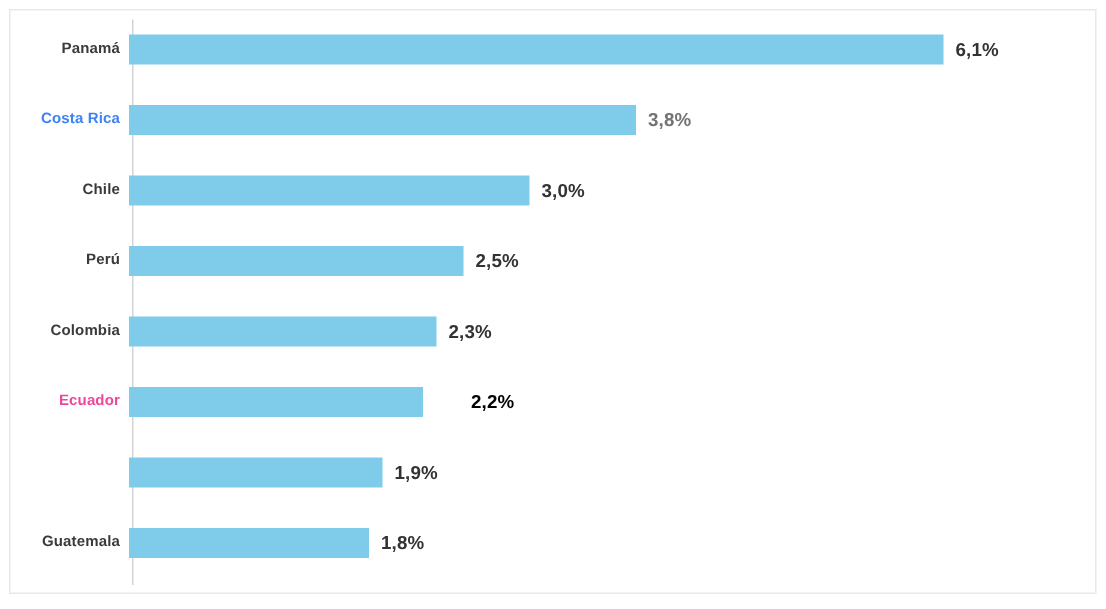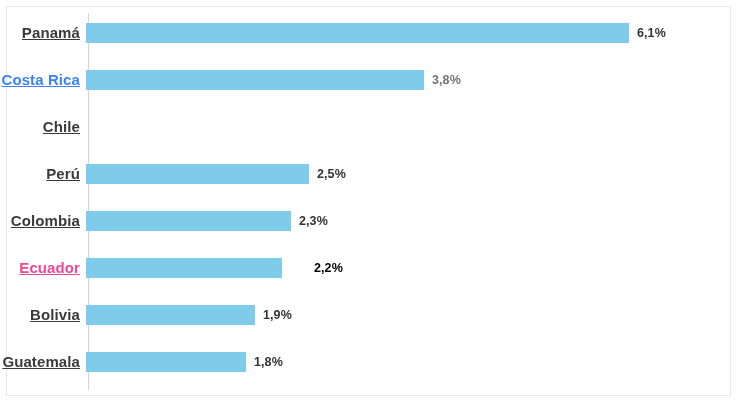--- a/index.html
+++ b/index.html
@@ -59,26 +59,25 @@
 
   .cat-label {
     position: absolute;
     left: 0;
     top: 0;
     width: 80px;
     height: 47px;
     display: flex;
     align-items: center;
     justify-content: flex-end;
-    font-size: 15px;
+    font-size: 10px;
     font-weight: bold;
     color: #3a3a3a;
     letter-spacing: 0.1px;
     white-space: nowrap;
-    text-decoration: underline;
   }
 
   .bar-track {
     position: absolute;
     left: 86px;
     top: 0;
     height: 47px;
     display: flex;
     align-items: center;
     text-align: center;
@@ -120,20 +119,24 @@
     <div class="bar-row" style="top:56px;">
       <div class="cat-label" style="color: #3b82f6;">Costa Rica</div>
       <div class="bar-track">
         <div class="bar" style="width: 338px; background: rgb(127, 203, 234);"></div>
         <div class="bar-value" style="color: #737373;">3,8%</div>
       </div>
     </div>
 
     <div class="bar-row" style="top:103px;padding-left:11px;">
       <div class="cat-label" style="color: rgb(58, 58, 58);">Chile</div>
+      <div class="bar-track">
+        <div class="bar" style="width: 267px; background: rgb(127, 203, 234);"></div>
+        <div class="bar-value" style="color: rgb(51, 51, 51);">3,0%</div>
+      </div>
     </div>
 
     <div class="bar-row" style="top:150px;">
       <div class="cat-label" style="color: rgb(58, 58, 58);">Perú</div>
       <div class="bar-track">
         <div class="bar" style="width: 223px; background: rgb(127, 203, 234);"></div>
         <div class="bar-value" style="color: rgb(51, 51, 51);">2,5%</div>
       </div>
     </div>
 
@@ -147,21 +150,20 @@
 
     <div class="bar-row" style="top:244px;">
       <div class="cat-label" style="color: #ec4899;">Ecuador</div>
       <div class="bar-track">
         <div class="bar" style="width: 196px; background: rgb(127, 203, 234);"></div>
         <div class="bar-value" style="color: #000000; margin-left: 32px;">2,2%</div>
       </div>
     </div>
 
     <div class="bar-row" style="top:291px;">
-      <div class="cat-label" style="color: rgb(58, 58, 58);">Bolivia</div>
       <div class="bar-track">
         <div class="bar" style="width: 169px; background: rgb(127, 203, 234);"></div>
         <div class="bar-value" style="color: rgb(51, 51, 51);">1,9%</div>
       </div>
     </div>
 
     <div class="bar-row" style="top:338px;">
       <div class="cat-label" style="color: rgb(58, 58, 58);">Guatemala</div>
       <div class="bar-track">
         <div class="bar" style="width: 160px; background: rgb(127, 203, 234);"></div>

